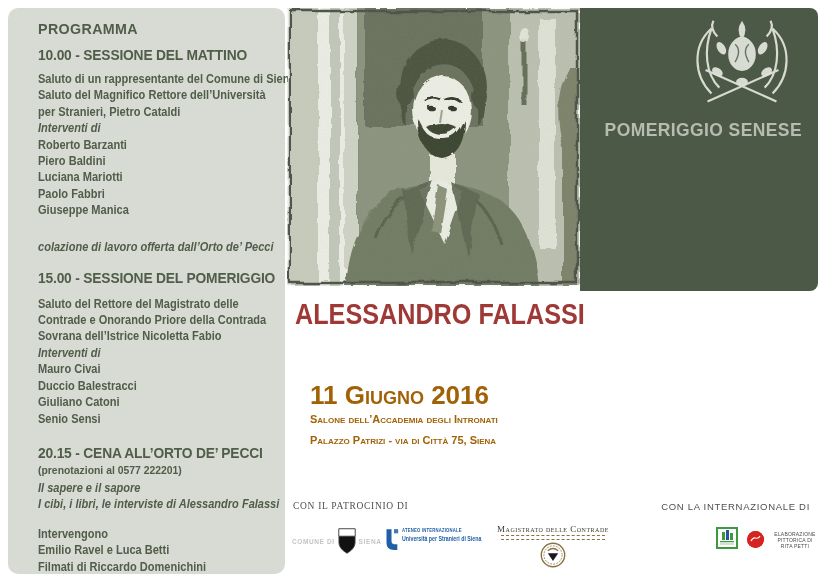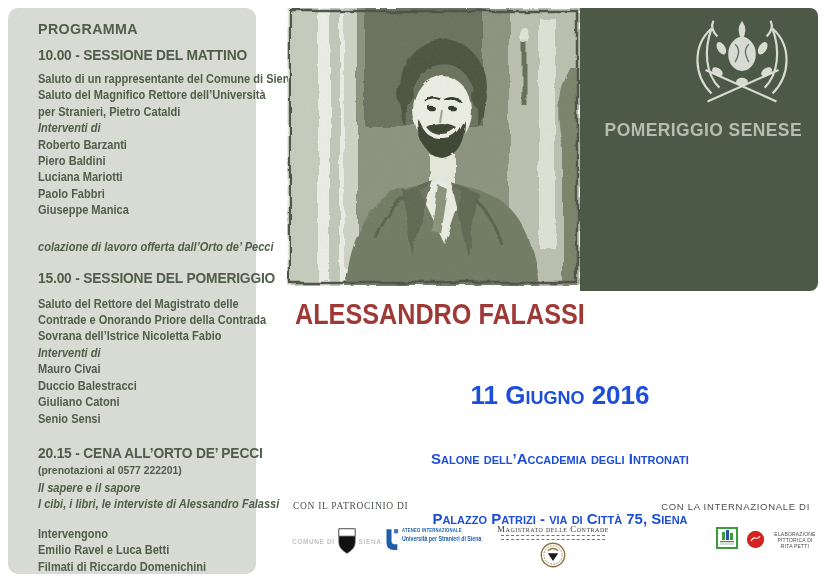--- a/index.html
+++ b/index.html
@@ -1,20 +1,20 @@
 <!DOCTYPE html>
 <html><head>
 <meta charset="utf-8">
 <style>
   html,body{margin:0;padding:0;background:#fff;}
   .poster{position:relative;width:826px;height:582px;background:#ffffff;overflow:hidden;
           font-family:"Liberation Sans",sans-serif;}
 
   
-  .left-panel{position:absolute;left:8px;top:8px;width:248px;height:566px;
+  .left-panel{position:absolute;left:8px;top:8px;width:277px;height:566px;
               background:#d8dbd3;border-radius:10px;color:#505d4a;box-sizing:border-box;
               padding:6px 0 0 30px;}
   .squeeze{width:268px;transform:scaleX(.92);transform-origin:0 0;}
   .p-title{font-size:15.5px;font-weight:bold;letter-spacing:.4px;line-height:20px;margin-top:5px;}
   .p-h2{font-size:15px;font-weight:bold;letter-spacing:-.2px;line-height:20px;margin-top:6px;white-space:nowrap;}
   .p-body{font-size:12px;font-weight:bold;line-height:16.4px;margin-top:6px;}
   .p-line{white-space:nowrap;}
   .it{font-style:italic;}
   .note{margin-top:21px;font-size:12px;font-weight:bold;font-style:italic;white-space:nowrap;}
   .mt14{margin-top:14px;} .mt16{margin-top:16px;} .mt8{margin-top:8px;}
@@ -33,24 +33,24 @@
 
   
   .title{position:absolute;left:295px;top:297px;color:#9e3936;font-weight:bold;
          font-size:30px;letter-spacing:0;white-space:nowrap;
          transform:scaleX(.84);transform-origin:0 0;}
   .subtitle{position:absolute;left:332px;top:329px;color:#a03f3c;
             font-family:"DejaVu Serif",serif;font-style:italic;font-size:27px;
             letter-spacing:1px;word-spacing:10px;white-space:nowrap;}
 
   
-  .event{position:absolute;left:310px;top:381px;width:500px;text-align:center;color:#1d4ed8;}
+  .event{position:absolute;left:310px;top:381px;width:500px;color:#a16207;}
   .event-date{font-size:26px;font-weight:bold;font-variant:small-caps;line-height:28px;}
-  .event-venue,.event-address{font-size:15px;font-weight:bold;font-variant:small-caps;
-            line-height:21px;white-space:nowrap;margin-top:39px;}
+  .event-venue,.event-address{font-size:11px;font-weight:bold;font-variant:small-caps;
+            line-height:21px;white-space:nowrap;}
 
   
   .spon-label{position:absolute;font-size:9.5px;letter-spacing:.7px;color:#4c524b;white-space:nowrap;}
   .lab-patro{left:293px;top:501px;font-family:Liberation Serif, serif;}
   .lab-collab{right:16px;top:501px;}
 
   .comune{position:absolute;left:292px;top:528px;display:flex;align-items:center;gap:3px;
           color:#c2c6c0;font-size:6.5px;letter-spacing:.6px;font-weight:bold;}
   .unistrasi{position:absolute;left:384px;top:527px;display:flex;align-items:flex-start;}
   .uni-text{margin-left:3px;transform:scaleX(.7);transform-origin:0 0;color:#1f5fa8;white-space:nowrap;}

